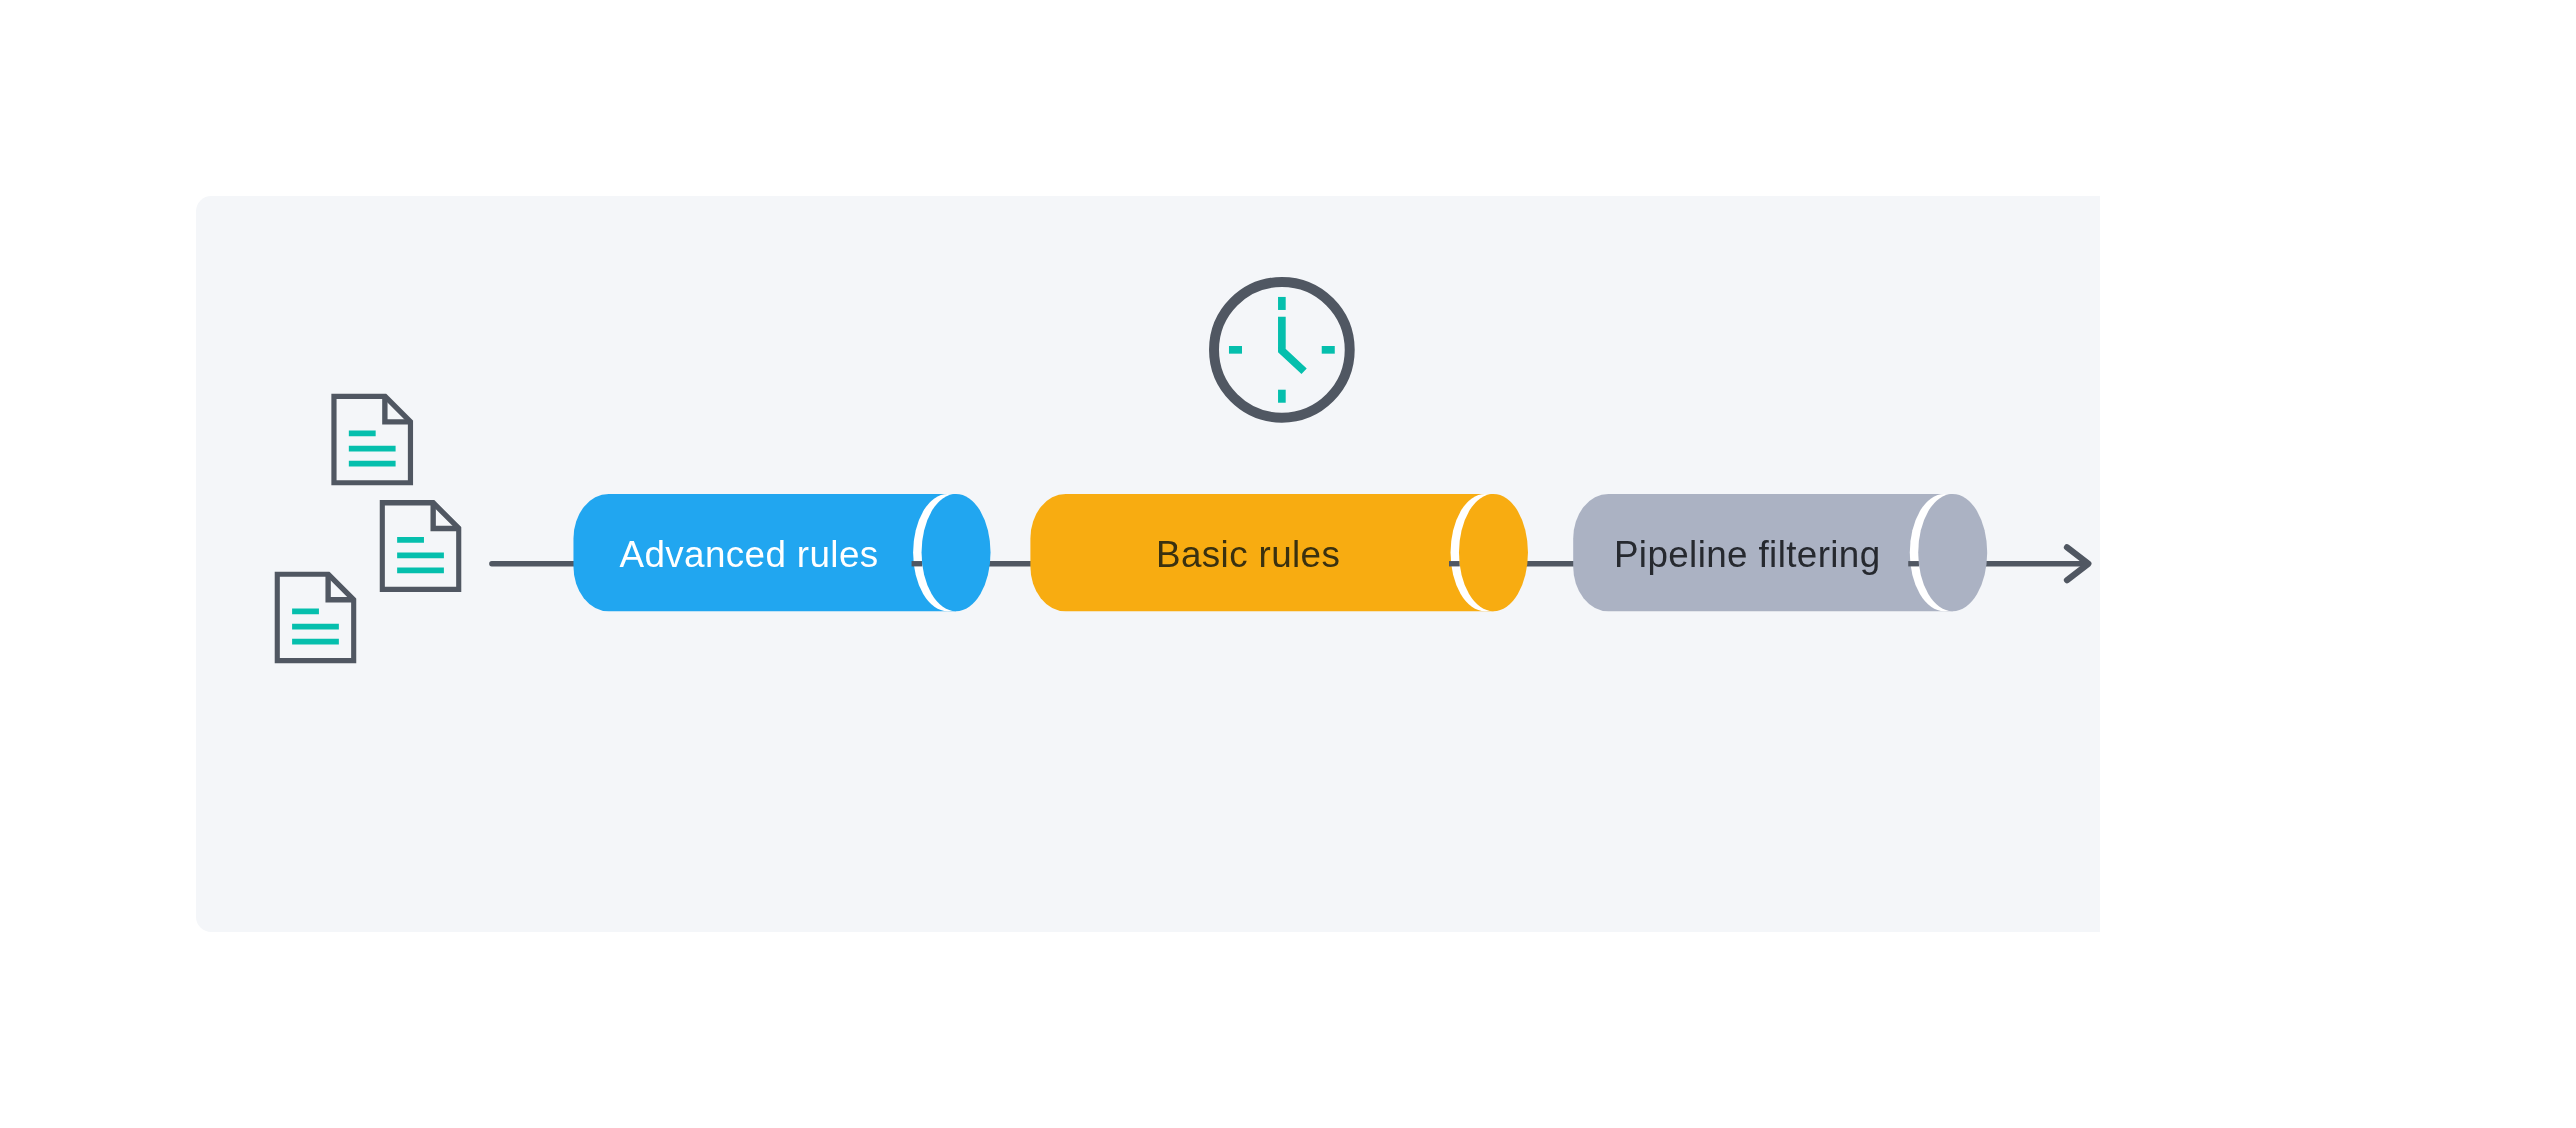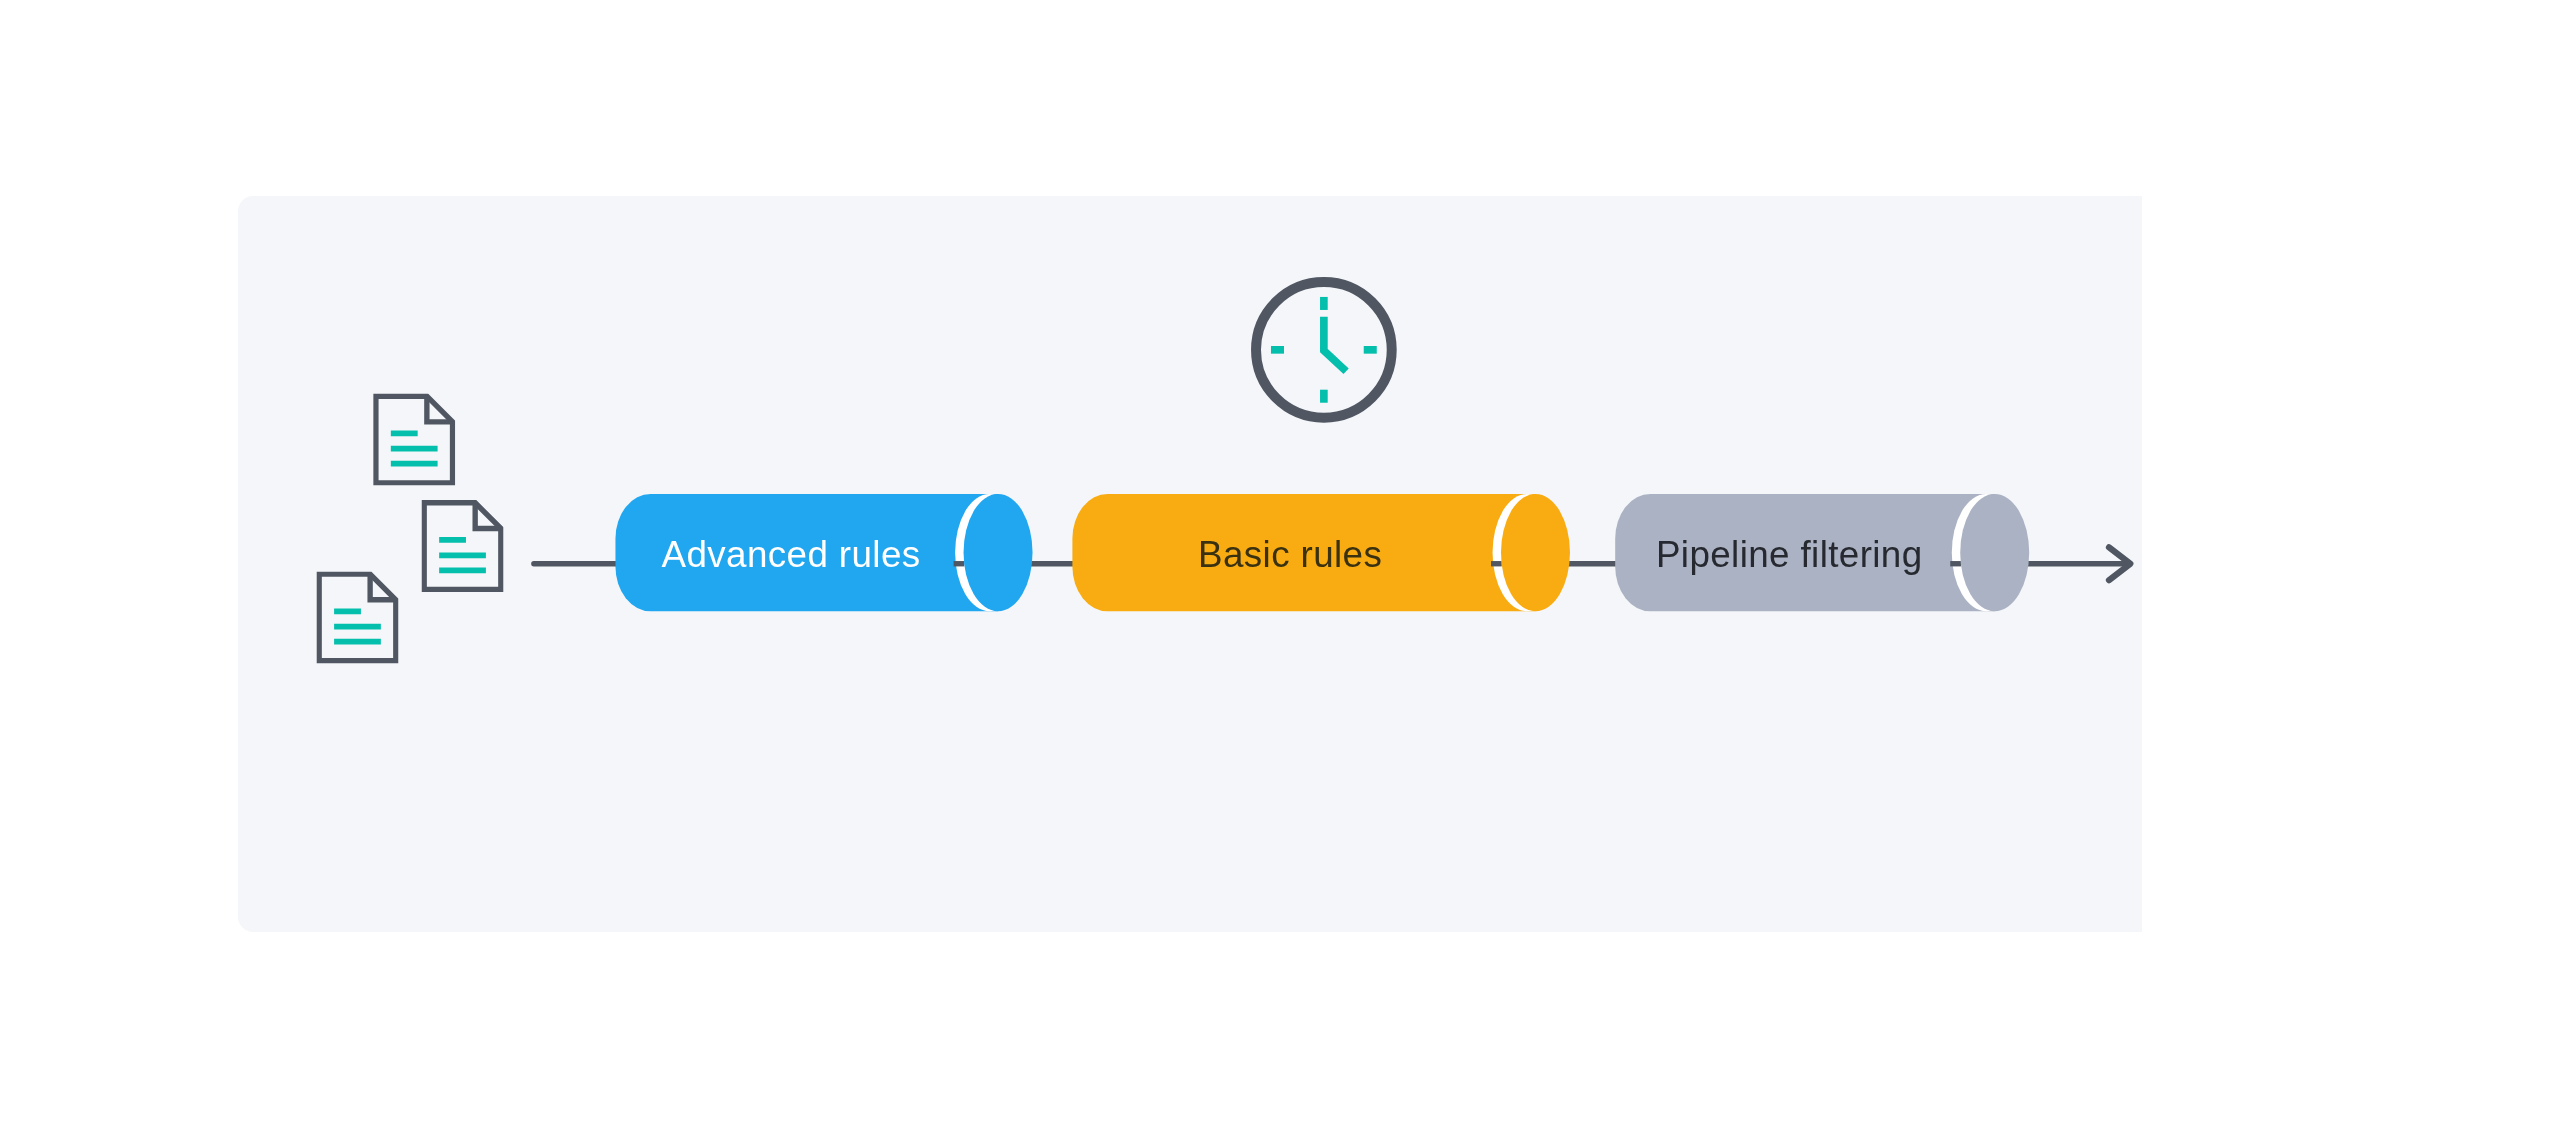--- a/index.html
+++ b/index.html
@@ -7,21 +7,20 @@
     padding: 0;
     background: #FFFFFF;
     font-family: "Liberation Sans", sans-serif;
   }
   .canvas {
     position: relative;
     width: 2100px;
     height: 1129px;
     background: var(--page_background, #FFFFFF);
     overflow: hidden;
-    margin-left: 42px;
   }
   .panel {
     position: absolute;
     left: 196px;
     top: 196px;
     width: 2183px;
     height: 736px;
     border-radius: 15.3px;
     background: var(--panel_background, #F4F6F9);
   }

